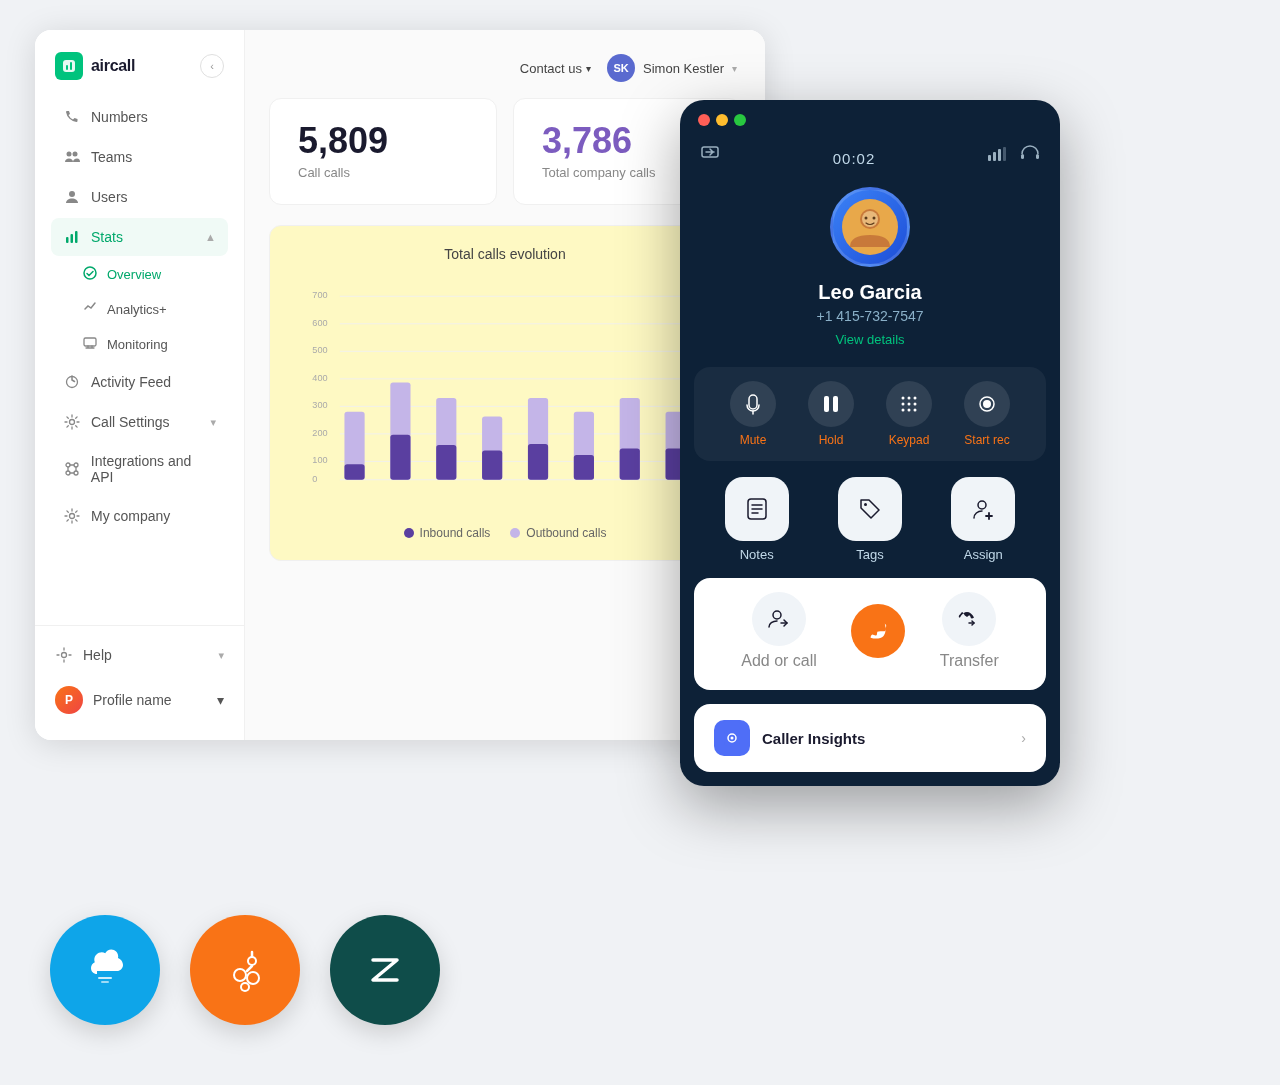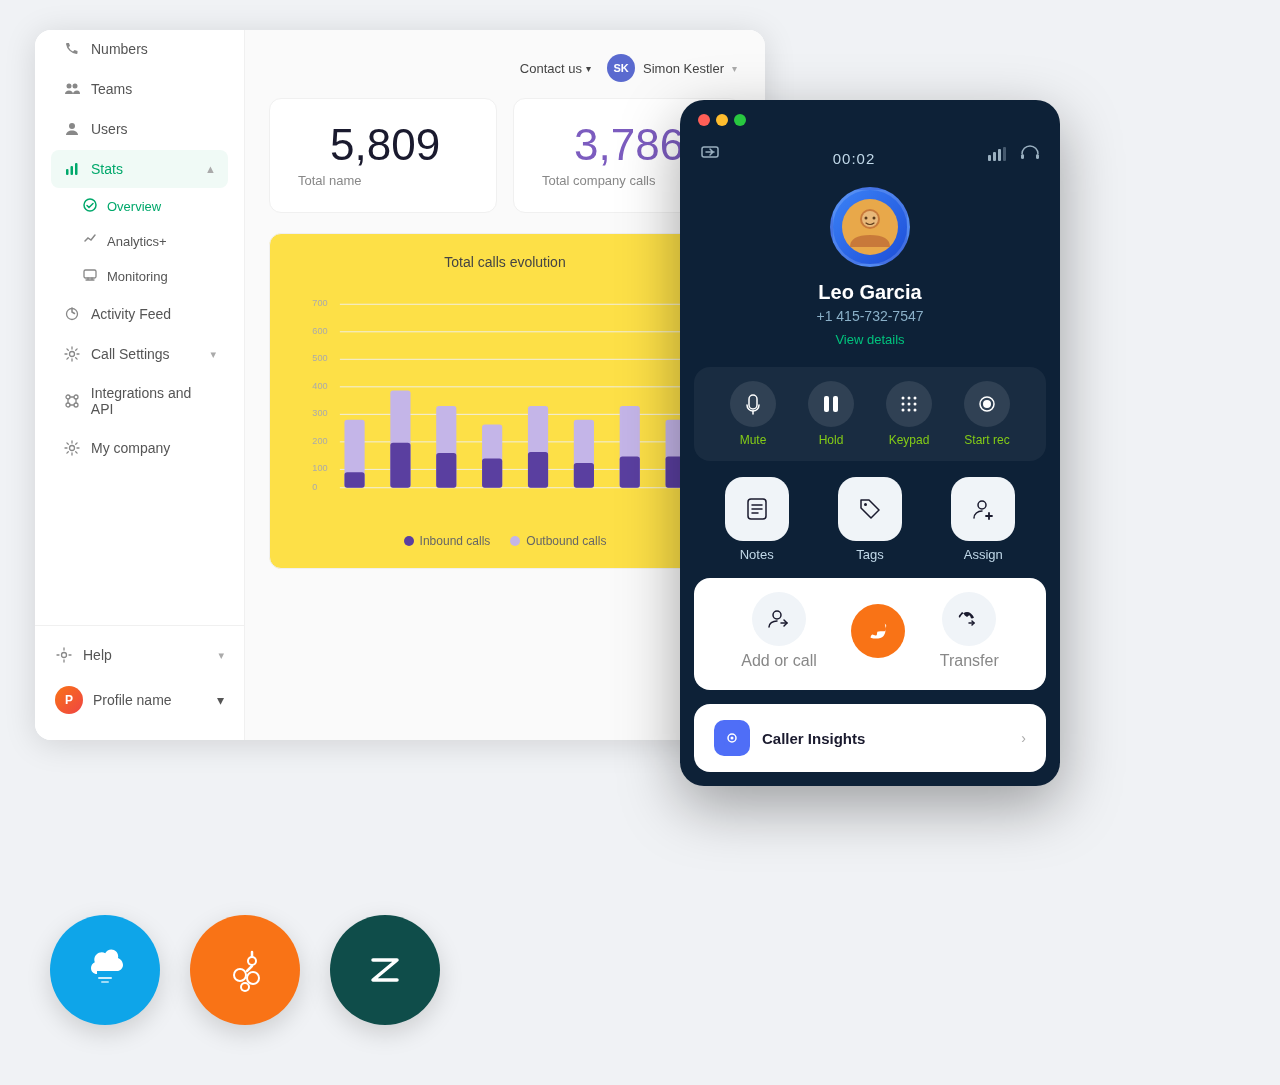--- a/index.html
+++ b/index.html
@@ -181,37 +181,36 @@
 
     .stat-card {
       background: white;
       border-radius: 12px;
       padding: 24px 28px;
       flex: 1;
       border: 1px solid #f0f0f0;
     }
 
     .stat-value {
-      font-size: 44px;
-      font-weight: 400;
+      font-size: 36px;
+      font-weight: 700;
       color: #1a1a2e;
       line-height: 1;
-      margin-left: 32px;
     }
 
     .stat-value.purple { color: #7c5cbf; }
 
     .stat-label {
       font-size: 13px;
       color: #888;
       margin-top: 6px;
     }
 
     .chart-card {
-      background: #fde047;
+      background: #fef9c3;
       border-radius: 12px;
       padding: 20px 24px;
       border: 1px solid #f0f0f0;
     }
 
     .chart-title {
       font-size: 14px;
       color: #444;
       margin-bottom: 16px;
       text-align: center;
@@ -393,21 +392,21 @@
       background: rgba(255,255,255,0.1);
       display: flex;
       align-items: center;
       justify-content: center;
       font-size: 18px;
       color: white;
     }
 
     .control-label {
       font-size: 12px;
-      color: #84cc16;
+      color: #f97316;
       text-align: center;
     }
 
     
     .action-row {
       display: flex;
       justify-content: space-around;
       padding: 16px 20px;
     }
 
@@ -556,20 +555,31 @@
       font-size: 10px;
       fill: #aaa;
     }
   </style>
 </head>
 <body>
 
 <div class="dashboard-card">
 
   <div class="sidebar">
+    <div class="sidebar-logo">
+      <div class="logo-icon">
+        <svg width="16" height="16" viewBox="0 0 16 16" fill="none">
+          <rect x="2" y="2" width="12" height="12" rx="3" fill="white" opacity="0.9"></rect>
+          <rect x="5" y="7" width="2" height="5" rx="1" fill="#00c37d"></rect>
+          <rect x="9" y="4" width="2" height="8" rx="1" fill="#00c37d"></rect>
+        </svg>
+      </div>
+      <span class="logo-text">aircall</span>
+      <div class="sidebar-back-btn">‹</div>
+    </div>
 
     <div class="sidebar-nav">
 
       <div class="nav-item">
         <span class="nav-icon">
           <svg width="16" height="16" viewBox="0 0 16 16" fill="none">
               <path d="M3 2h2l1 3-1.5 1a9 9 0 004.5 4.5L10.5 9l3 1v2a1 1 0 01-1 1A12 12 0 012 3a1 1 0 011-1z" fill="#888"></path>
             </svg>
         </span>
         <span>Numbers</span>
@@ -716,21 +726,21 @@
           <span>SK</span>
         </div>
         <span style="font-size:13px; color:#444;">Simon Kestler</span>
         <span style="font-size:10px; color:#aaa;">▾</span>
       </div>
     </div>
 
     <div class="stats-row">
       <div class="stat-card">
         <div class="stat-value">5,809</div>
-        <div class="stat-label">Total name</div>
+        <div class="stat-label">Call calls</div>
       </div>
       <div class="stat-card">
         <div class="stat-value purple">3,786</div>
         <div class="stat-label">Total company calls</div>
       </div>
     </div>
 
     <div class="chart-card">
       <div class="chart-title">Total calls evolution</div>
       <div class="chart-area">

